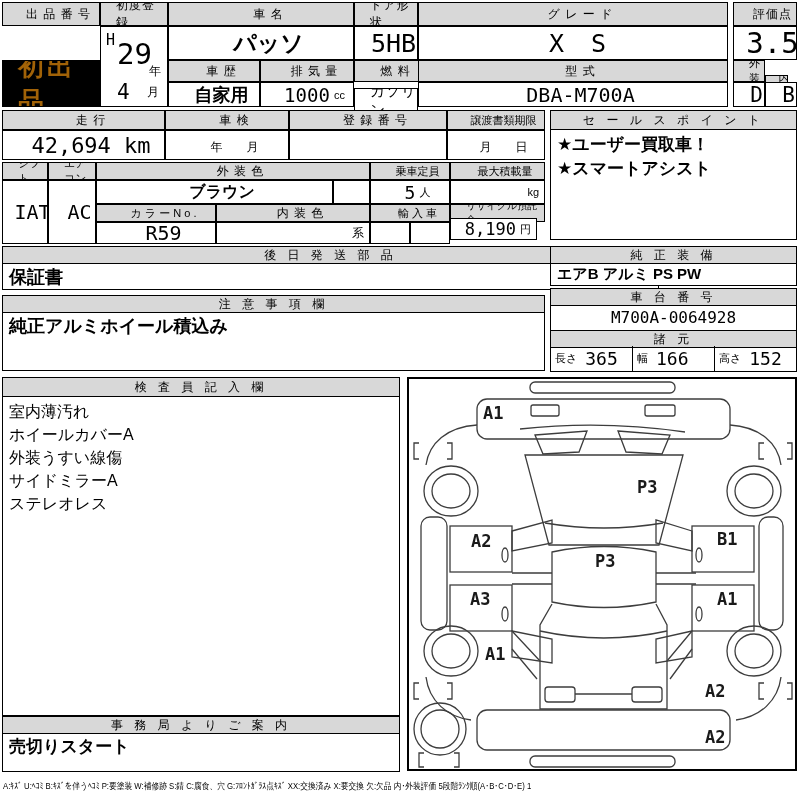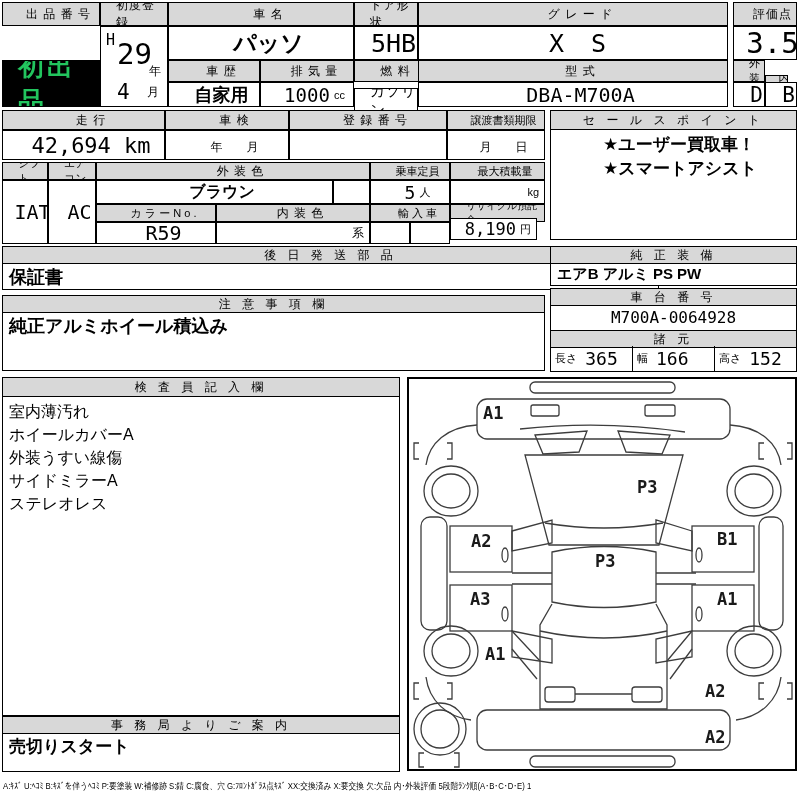--- a/index.html
+++ b/index.html
@@ -6,27 +6,27 @@
   #sheet{position:relative;width:800px;height:800px;background:#fff;
          font-family:"Liberation Sans","DejaVu Sans",sans-serif;color:#000;overflow:hidden;}
   .cell{position:absolute;box-sizing:border-box;border:1.5px solid #000;background:#fff;
         display:flex;align-items:center;justify-content:center;overflow:hidden;padding-left:15px;}
   .hdr{background:#d8d8d8;font-size:12px;letter-spacing:1px;}
   .hdr-s{background:#d8d8d8;font-size:11px;letter-spacing:0px;}
   .val{font-family:"DejaVu Sans Mono","DejaVu Sans",monospace;}
   .big{font-size:27px;margin-top:40px;}
   .right{justify-content:flex-end;padding-right:5px;}
   .bottom{align-items:flex-end;padding-bottom:3px;}
-  .badge{background:#000;color:#22c55e;font-weight:bold;font-size:26px;letter-spacing:3px;}
+  .badge{background:#000;color:#a16207;font-weight:bold;font-size:26px;letter-spacing:3px;}
   .box{position:absolute;box-sizing:border-box;border:1.5px solid #000;background:#fff;}
   .bar{position:absolute;left:0;right:0;top:0;height:16px;background:#d8d8d8;
        border-bottom:1.5px solid #000;display:flex;align-items:center;justify-content:center;
        font-size:12px;letter-spacing:4px;}
   .content{position:absolute;left:6px;right:4px;top:18px;font-size:17px;}
-  .starline{font-weight:bold;font-size:17px;line-height:24px;white-space:nowrap;margin-left:46px;}
+  .starline{font-weight:bold;font-size:17px;line-height:24px;white-space:nowrap;}
   .noteline{font-size:16px;line-height:23px;white-space:nowrap;}
   .unit{font-size:11px;margin-left:4px;}
   svg text{font-family:"DejaVu Sans Mono",monospace;font-weight:bold;font-size:17px;fill:#1a1a1a;}
   svg path,svg rect,svg ellipse,svg circle{fill:none;stroke:#3d3d3d;stroke-width:1.3;}
   #legend{position:absolute;left:3px;top:780px;width:796px;font-size:9px;white-space:nowrap;
           transform:scaleX(.86);transform-origin:left center;letter-spacing:0;}
 </style>
 </head>
 <body>
 

